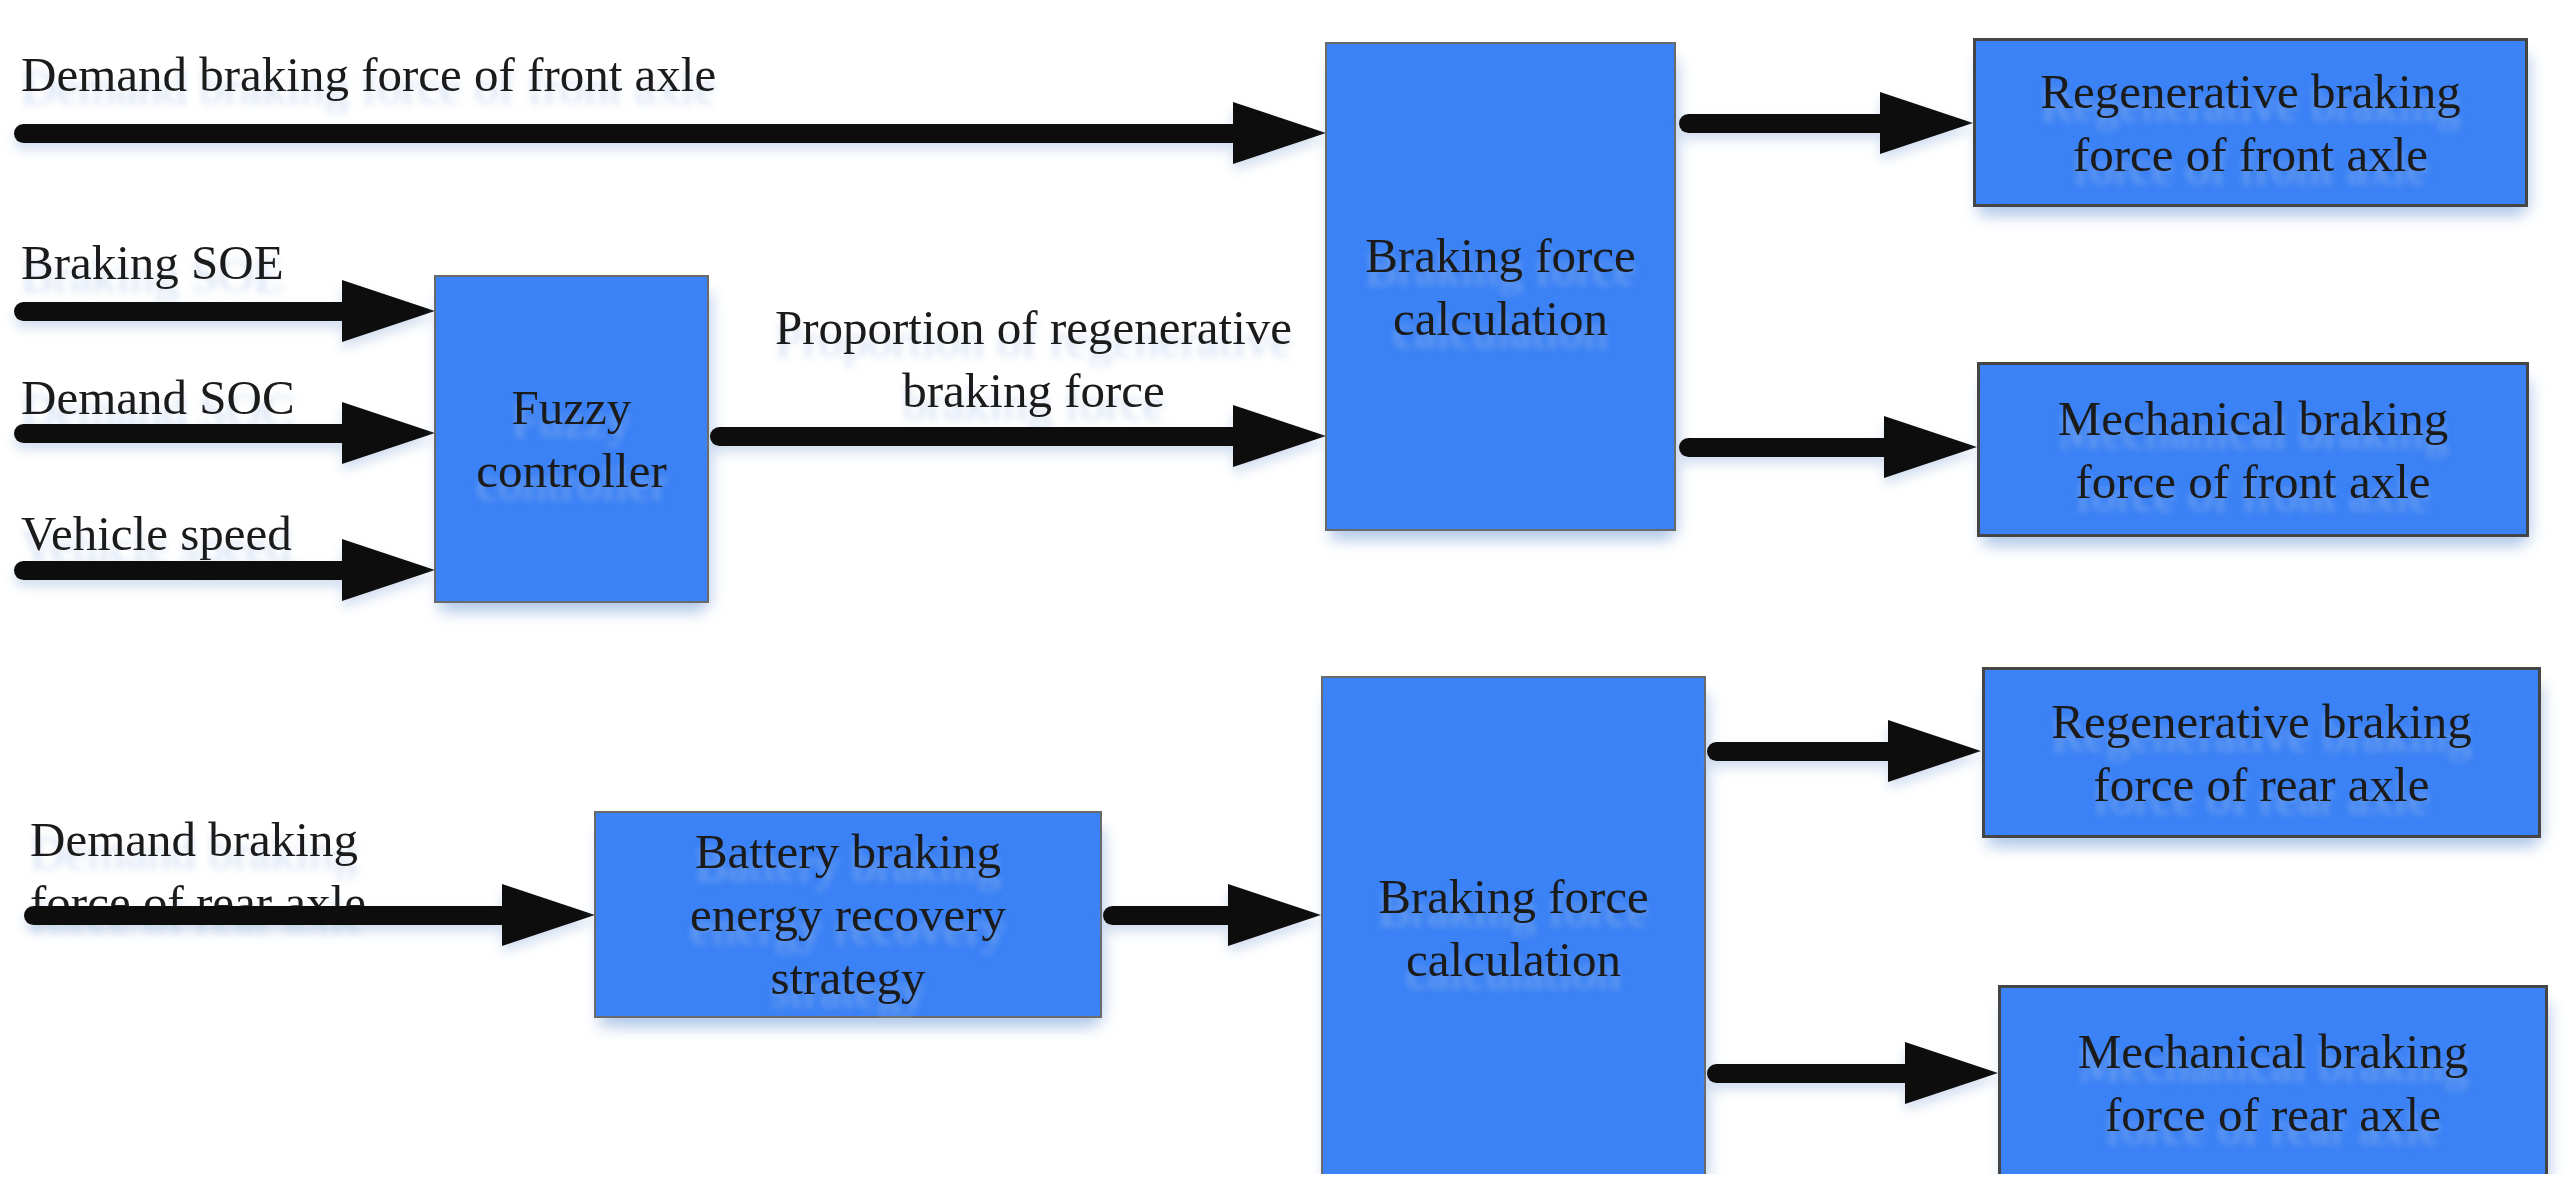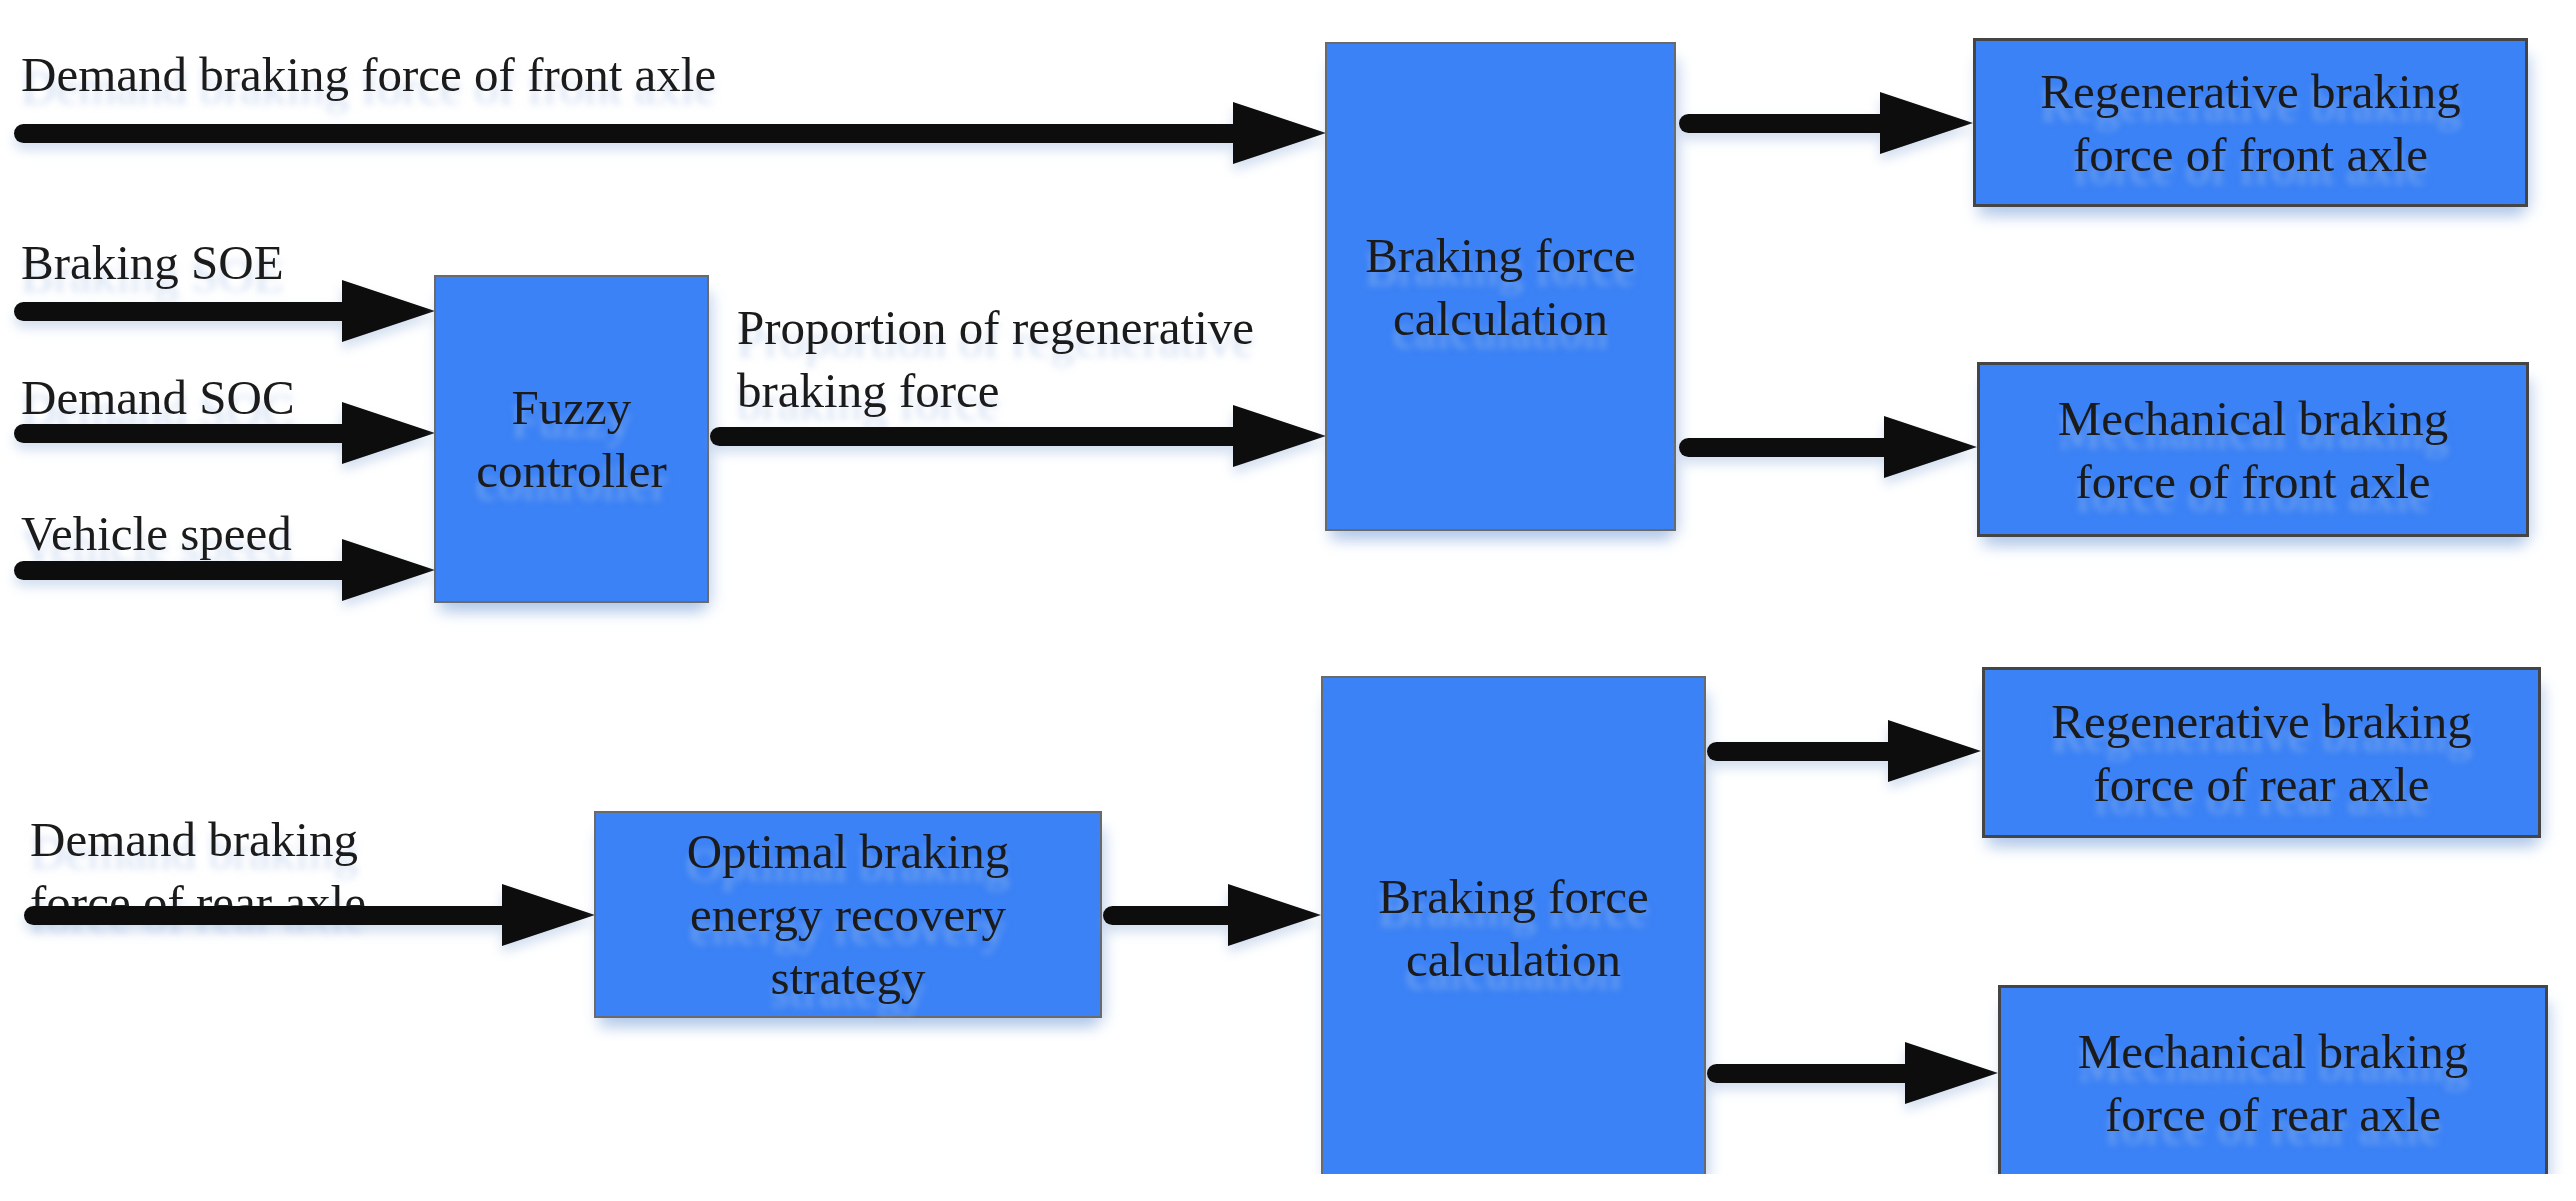--- a/index.html
+++ b/index.html
@@ -11,21 +11,21 @@
     font-size:49px;
   }
   
   .lbl{
     position:absolute;
     line-height:56px;
     white-space:pre-line;
     text-shadow:0 12.7px 7.6px rgba(174,197,232,0.55);
   }
   .lbl.multi{line-height:63px;}
-  .lbl.center{text-align:left;font-family:Liberation Serif, serif;}
+  .lbl.center{text-align:center;font-family:Liberation Serif, serif;}
   
   .box{
     position:absolute;box-sizing:border-box;background:#3b82f6;
     border:2.5px solid var(--pborder,#6a6a6a);
     display:flex;align-items:center;justify-content:center;
     text-align:center;line-height:63px;white-space:pre-line;
     box-shadow:0 15.2px 13.5px -5.1px rgba(163,190,228,0.75), 12px 10.2px 13.5px -6.8px rgba(163,190,228,0.45);
   }
   .box.out{border:3.4px solid var(--oborder,#454545);}
   .box span{text-shadow:0 12.7px 7.6px rgba(174,197,232,0.5);}
@@ -112,21 +112,21 @@
   </div>
 
   <div class="lbl multi" style="left:30px;top:808px;">Demand braking
 force of rear axle</div>
   <div class="arrow" style="left:24px;top:884px;width:571px;">
     <div class="bar"></div>
     <div class="head"></div>
   </div>
 
   <div class="box" style="left:594px;top:811px;width:508px;height:207px;">
-    <span>Optimal braking
+    <span>Battery braking
 energy recovery
 strategy</span>
   </div>
 
   <div class="arrow" style="left:1103px;top:884px;width:218px;">
     <div class="bar"></div>
     <div class="head"></div>
   </div>
 
   <div class="box" style="left:1321px;top:676px;width:385px;height:504px;">

